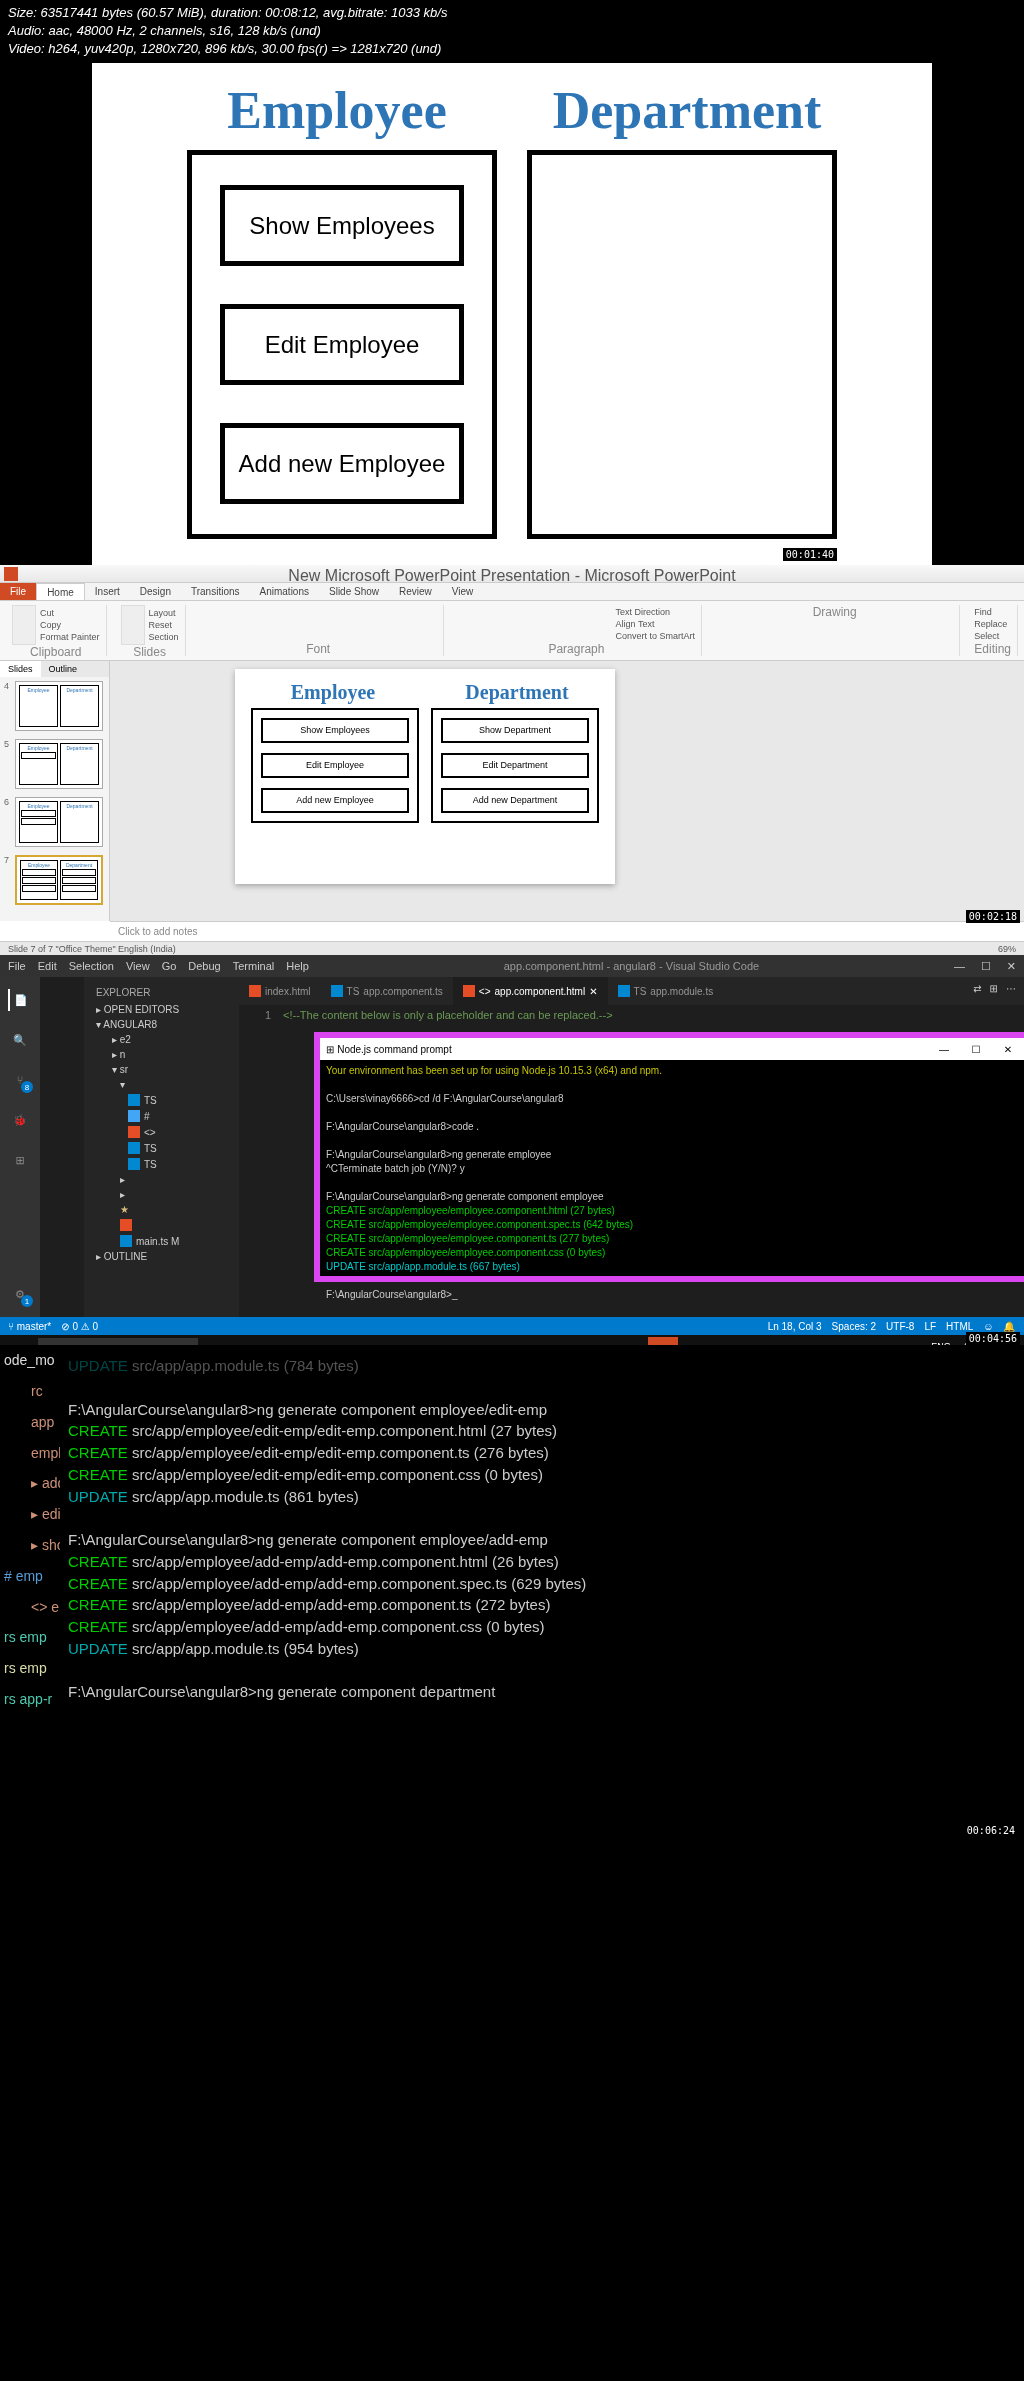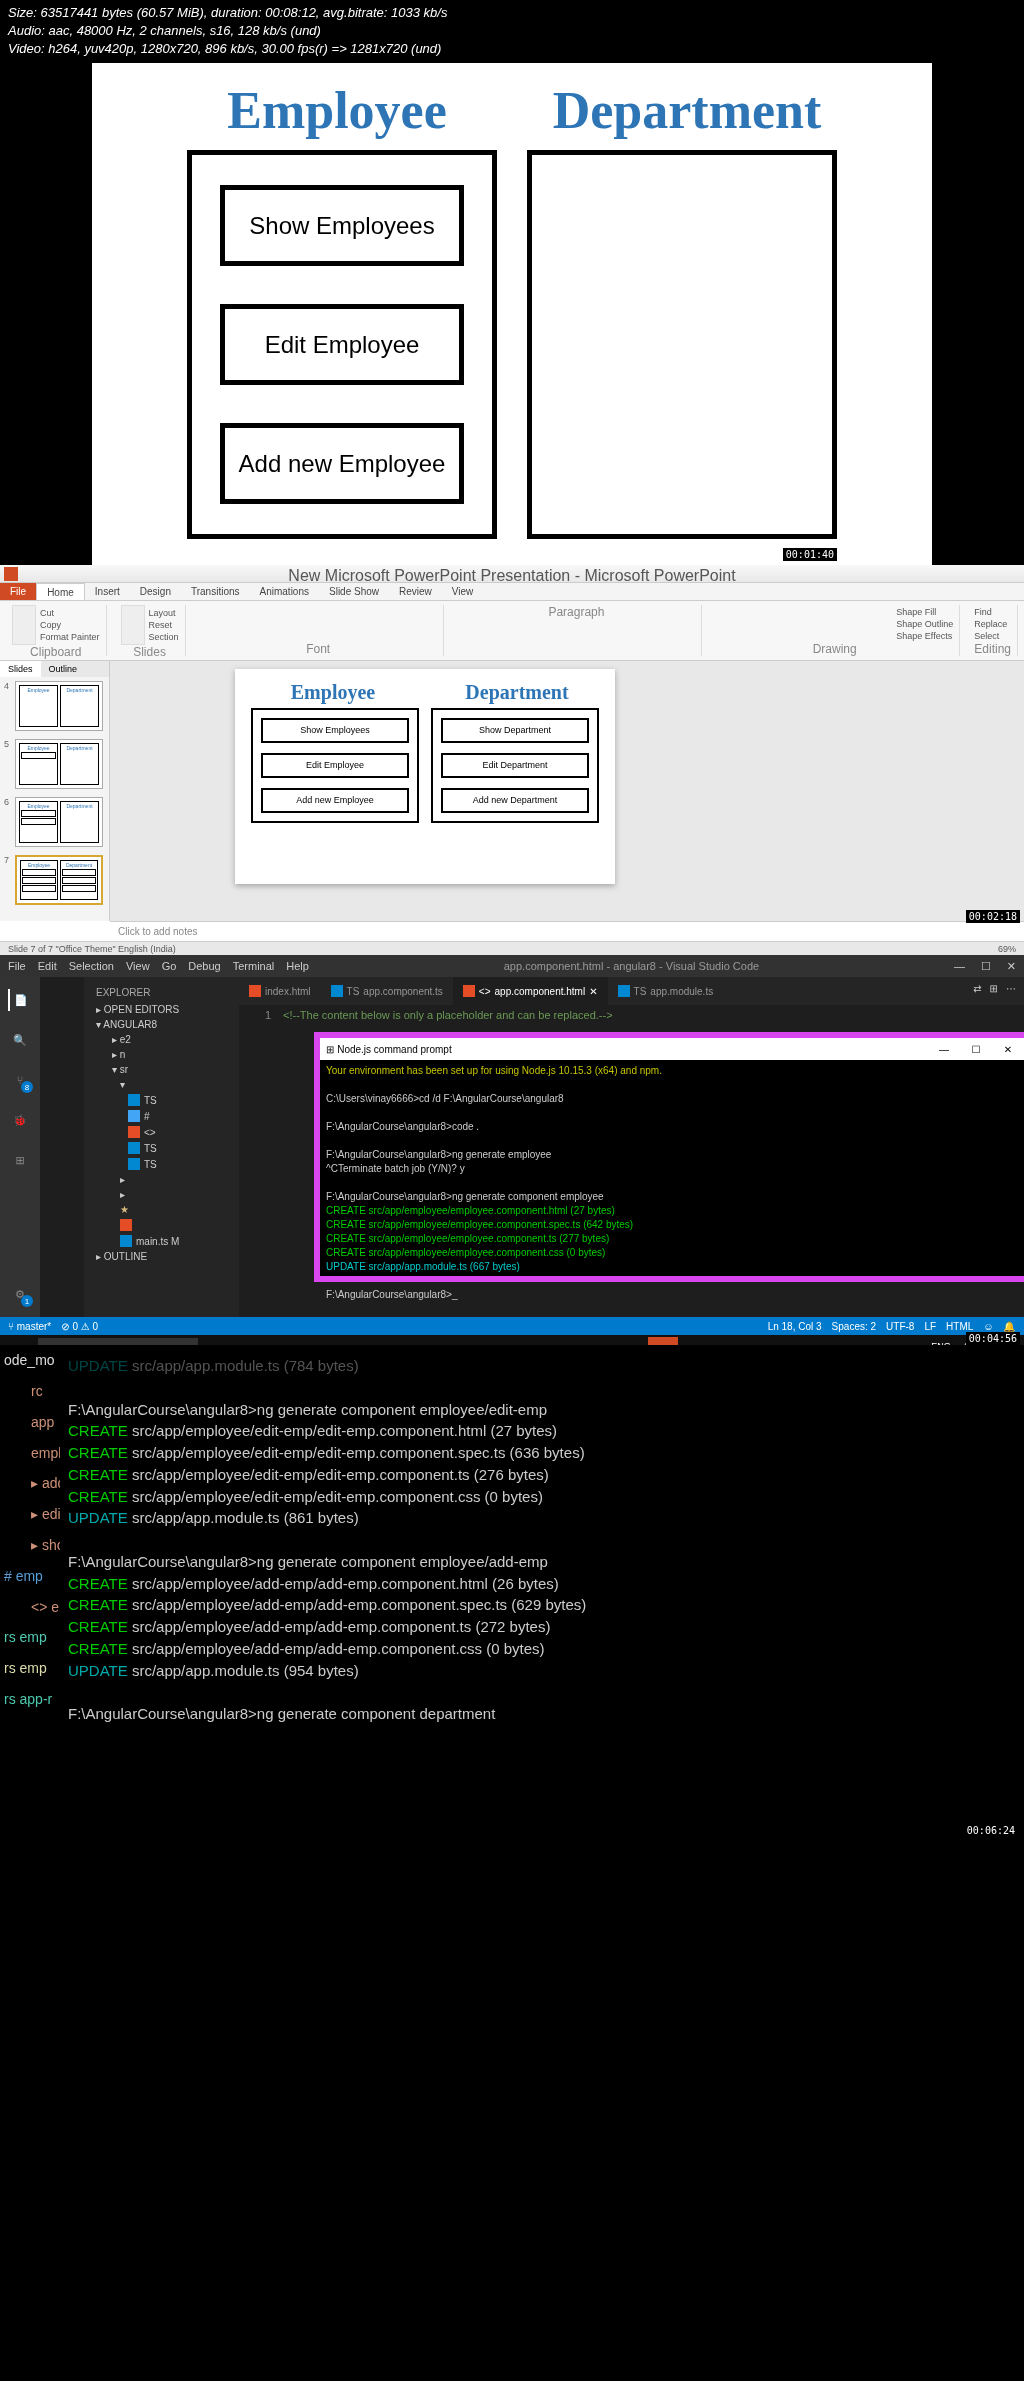--- a/index.html
+++ b/index.html
@@ -177,30 +177,30 @@
             <div>Section</div>
           </div>
         </div>
         <div class="label">Slides</div>
       </div>
     <div class="ribbon-group" style="flex:1">
         <div class="ribbon-btns"></div>
         <div class="label">Font</div>
       </div>
     <div class="ribbon-group" style="flex:1">
+        <div class="ribbon-btns" style="justify-content:flex-end;width:100%">
+          <div style="display:flex;flex-direction:column;gap:2px">
+            <div>Text Direction</div>
+            <div>Align Text</div>
+            <div>Convert to SmartArt</div>
+          </div>
+        </div>
         <div class="label">Paragraph</div>
       </div>
     <div class="ribbon-group" style="flex:1">
-        <div class="ribbon-btns">
-          <div style="display:flex;flex-direction:column;gap:2px;margin-left:auto">
-            <div>Shape Fill</div>
-            <div>Shape Outline</div>
-            <div>Shape Effects</div>
-          </div>
-        </div>
         <div class="label">Drawing</div>
       </div>
     <div class="ribbon-group">
         <div class="ribbon-btns">
           <div style="display:flex;flex-direction:column;gap:2px">
             <div>Find</div>
             <div>Replace</div>
             <div>Select</div>
           </div>
         </div>
@@ -498,21 +498,20 @@
       <div class="s-orange">&lt;&gt;  emp</div>
       <div class="s-green">rs  emp</div>
       <div class="s-gold">rs  emp</div>
       <div class="s-green">rs  app-r</div>
     </div>
   <div class="term-main" id="term5-body">
       <div style="opacity: 0.4;"><span class="tcyan">UPDATE</span><span class="twhite"> src/app/app.module.ts (784 bytes)</span></div>
       <div><span class="twhite">&nbsp;</span></div>
       <div><span class="twhite">F:\AngularCourse\angular8&gt;ng generate component employee/edit-emp</span></div>
       <div><span class="tgreen">CREATE</span><span class="twhite"> src/app/employee/edit-emp/edit-emp.component.html (27 bytes)</span></div>
-      <div><span class="tgreen">CREATE</span><span class="twhite"> src/app/employee/edit-emp/edit-emp.component.spec.ts (636 bytes)</span></div>
       <div><span class="tgreen">CREATE</span><span class="twhite"> src/app/employee/edit-emp/edit-emp.component.ts (276 bytes)</span></div>
       <div><span class="tgreen">CREATE</span><span class="twhite"> src/app/employee/edit-emp/edit-emp.component.css (0 bytes)</span></div>
       <div><span class="tcyan">UPDATE</span><span class="twhite"> src/app/app.module.ts (861 bytes)</span></div>
       <div><span class="twhite">&nbsp;</span></div>
       <div><span class="twhite">F:\AngularCourse\angular8&gt;ng generate component employee/add-emp</span></div>
       <div><span class="tgreen">CREATE</span><span class="twhite"> src/app/employee/add-emp/add-emp.component.html (26 bytes)</span></div>
       <div><span class="tgreen">CREATE</span><span class="twhite"> src/app/employee/add-emp/add-emp.component.spec.ts (629 bytes)</span></div>
       <div><span class="tgreen">CREATE</span><span class="twhite"> src/app/employee/add-emp/add-emp.component.ts (272 bytes)</span></div>
       <div><span class="tgreen">CREATE</span><span class="twhite"> src/app/employee/add-emp/add-emp.component.css (0 bytes)</span></div>
       <div><span class="tcyan">UPDATE</span><span class="twhite"> src/app/app.module.ts (954 bytes)</span></div>

